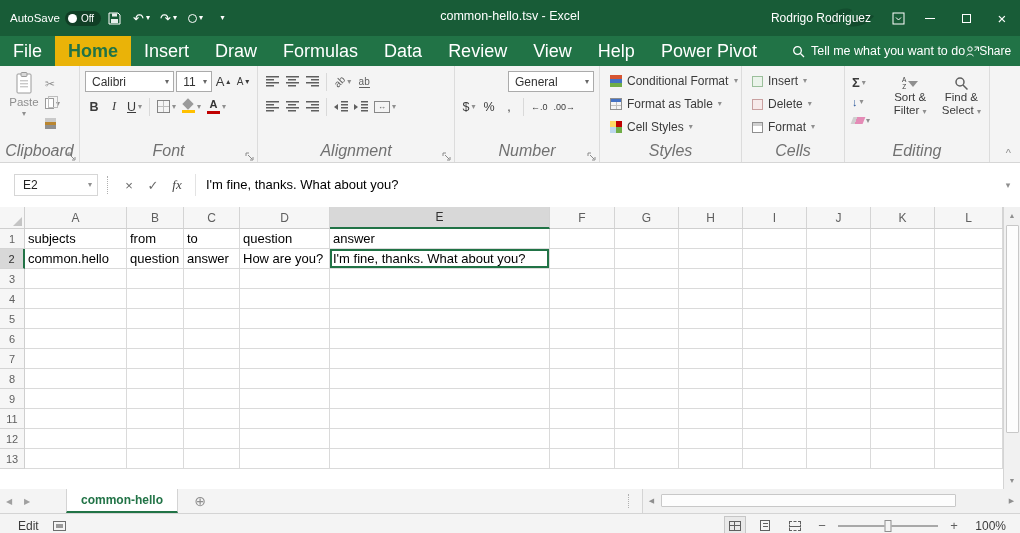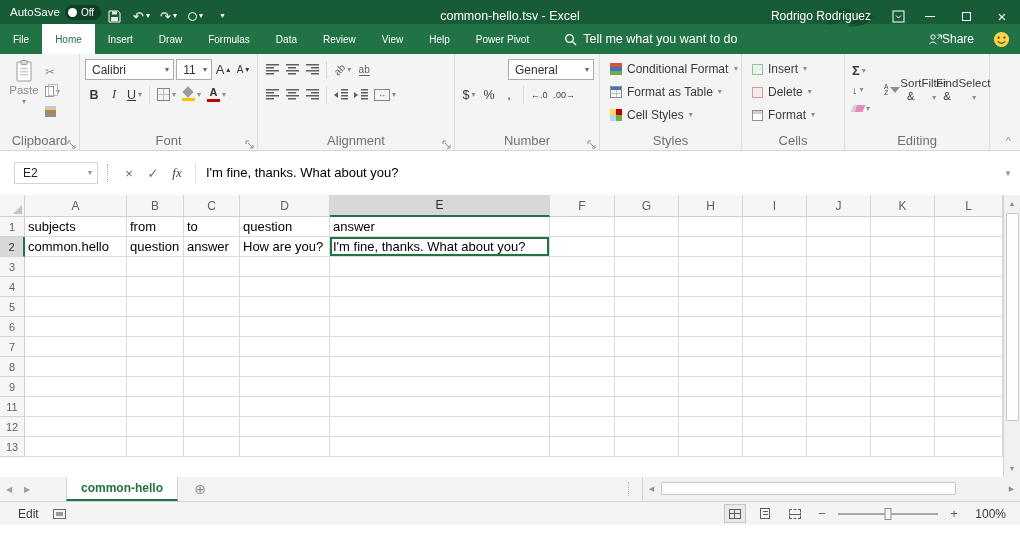--- a/index.html
+++ b/index.html
@@ -3,49 +3,49 @@
 <meta charset="utf-8">
 <style>
   * { margin:0; padding:0; box-sizing:border-box; }
   button { background:none; border:none; font:inherit; color:inherit; cursor:default; padding:0; }
   body {
     width:1020px; height:533px; overflow:hidden; background:#fff;
     font-family:"Liberation Sans", sans-serif; font-size:12px; color:#444;
   }
 
   
-  .titlebar { height:24px; background:#185c37; display:flex; color:#fff; position:relative; }
+  .titlebar { height:36px; background:#185c37; display:flex; align-items:center; color:#fff; position:relative; }
   .autosave { display:flex; align-items:center; gap:5px; margin-left:10px; font-size:11.5px; }
   .as-pill { display:flex; align-items:center; gap:4px; background:rgba(0,0,0,.32); border-radius:8px; padding:2px 7px 2px 3px; font-size:10px; }
   .as-knob { width:9px; height:9px; border-radius:50%; background:#fff; }
   .tb-btn { width:27px; height:32px; display:flex; align-items:center; justify-content:center; color:#fff; font-size:13px; gap:2px; }
   .dd { font-size:8px; line-height:1; }
   .dd.g { color:#8f8f8f; }
   .touch-circle { width:9px; height:9px; border:1.5px solid #fff; border-radius:50%; display:inline-block; }
   .tb-title { position:absolute; left:0; right:0; top:0; height:32px; line-height:32px; text-align:center; font-size:12.5px; pointer-events:none; }
   .leaf-art { position:absolute; right:142px; top:2px; }
   .tb-right { margin-left:auto; display:flex; align-items:center; height:32px; position:relative; z-index:2; }
   .tb-user { font-size:12px; margin-right:14px; }
   .win { width:36px; }
   .minbar { width:10px; height:1px; background:#fff; display:inline-block; }
   .maxbox { width:9px; height:9px; border:1px solid #fff; display:inline-block; }
   .close-btn { font-size:15px; }
 
   
   .tabrow { height:30px; background:#217346; display:flex; align-items:stretch; color:#fff; }
-  .rtab { display:flex; align-items:center; padding:0 13px; font-size:10px; white-space:nowrap; }
-  .rtab.active { background:#ffffff; color:#217346; }
+  .rtab { display:flex; align-items:center; padding:0 13px; font-size:18px; white-space:nowrap; }
+  .rtab.active { background:#eab308; color:#217346;font-weight:bold; }
   .tellme { display:flex; align-items:center; gap:6px; margin-left:22px; font-size:12.5px; white-space:nowrap; }
   .share { display:flex; align-items:center; margin-left:auto; margin-right:12px; }
   .smiley { width:30px; display:flex; align-items:center; justify-content:center; margin-right:4px; }
 
   
   .ribbon { height:97px; background:#f4f4f4; border-bottom:1px solid #d6d6d6; display:flex; position:relative; }
   .rgroup { position:relative; border-right:1px solid #dcdcdc; height:100%; padding:3px 3px 16px; }
-  .glabel { position:absolute; bottom:2px; left:0; right:0; text-align:center; font-size:13px; color:#717171; }
+  .glabel { position:absolute; bottom:2px; left:0; right:0; text-align:center; font-size:16px; color:#717171;font-style:italic; }
   .launcher { position:absolute; right:2px; bottom:2px; width:10px; height:10px; }
   .rrow { display:flex; align-items:center; gap:2px; height:25px; padding:0 2px; }
   .combo { display:flex; align-items:center; justify-content:space-between; height:21px; background:#fff; border:1px solid #ababab; font-size:12px; color:#333; padding:0 4px 0 6px; }
   .w96{width:96px;} .w38{width:38px;} .w122{width:122px;margin-left:48px;}
   .combo .dd { color:#666; }
   .sbtn { display:flex; align-items:center; justify-content:center; min-width:18px; height:20px; font-size:12.5px; color:#3b3b3b; gap:2px; padding:0 2px; }
   .vsep { width:1px; height:18px; background:#d9d9d9; margin:0 3px; }
 
   
   .g-clipboard { width:80px; }
@@ -118,21 +118,21 @@
   .ico-format { width:11px; height:11px; flex:0 0 11px; border:1px solid #8f8f8f; background:linear-gradient(#d0d0d0,#d0d0d0) 0 0/11px 3px no-repeat,#fff; }
 
   
   .g-editing { width:145px; }
   .edit-body { display:flex; gap:2px; padding-top:2px; height:auto; }
   .ed-col1 { display:flex; flex-direction:column; gap:4px; width:36px; padding:4px 0 0 4px; }
   .ed-col1 .mini { color:#3b3b3b; }
   .sigma { font-size:13px; font-weight:600; }
   .ico-filldown { color:#2b579a; font-weight:bold; font-size:11px; }
   .ico-eraser { width:12px; height:7px; display:inline-block; transform:skewX(-22deg); background:linear-gradient(90deg,#cfcfcf 0 4px,#e48bb6 4px 100%); }
-  .ed-big { display:flex; flex-direction:row; align-items:center; width:50px; padding-top:5px; font-size:11.5px; color:#3b3b3b; line-height:13px; }
+  .ed-big { display:flex; flex-direction:column; align-items:center; width:50px; padding-top:5px; font-size:11.5px; color:#3b3b3b; line-height:13px; }
   .ico-sort { height:15px; display:flex; align-items:center; gap:2px; }
   .az-col { display:flex; flex-direction:column; font-size:6.5px; line-height:6.5px; color:#3b3b3b; }
   .funnel { width:0; height:0; border-left:5px solid transparent; border-right:5px solid transparent; border-top:6px solid #8f8f8f; display:inline-block; }
   .collapse { position:absolute; right:9px; bottom:3px; color:#8f8f8f; font-size:11px; }
 
   
   .fbar { height:44px; background:#fff; display:flex; align-items:center; padding-left:14px; }
   .namebox { width:84px; height:22px; border:1px solid #d6d6d6; display:flex; align-items:center; justify-content:space-between; padding:0 5px 0 8px; font-size:12px; color:#222; }
   .fsep { height:18px; border-left:1px dotted #b0b0b0; margin:0 9px; }
   .fbtn { width:24px; height:22px; display:flex; align-items:center; justify-content:center; font-size:13px; color:#696969; }

